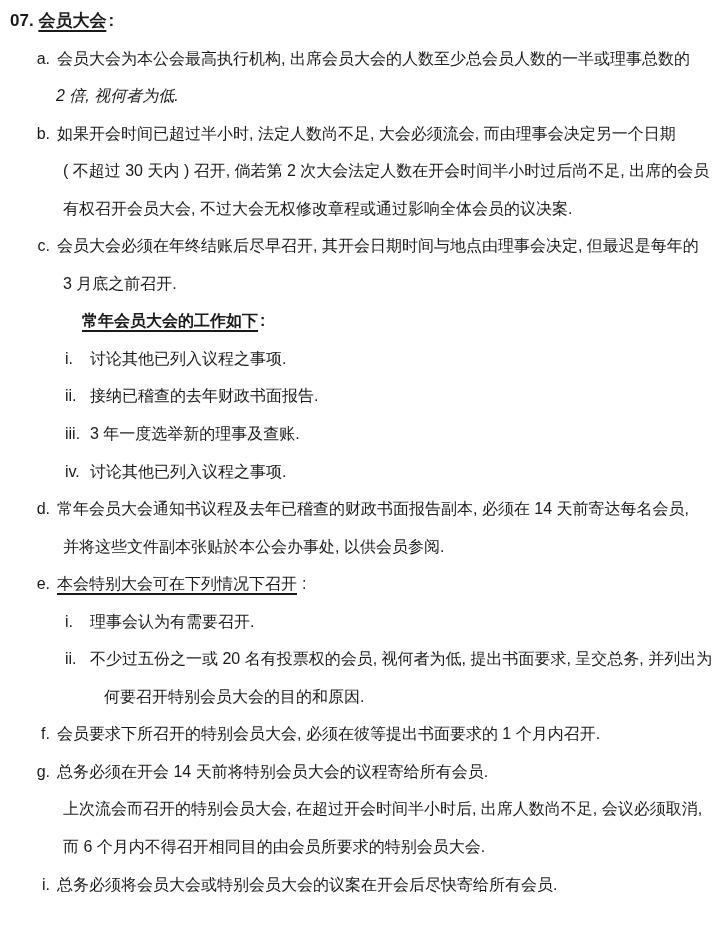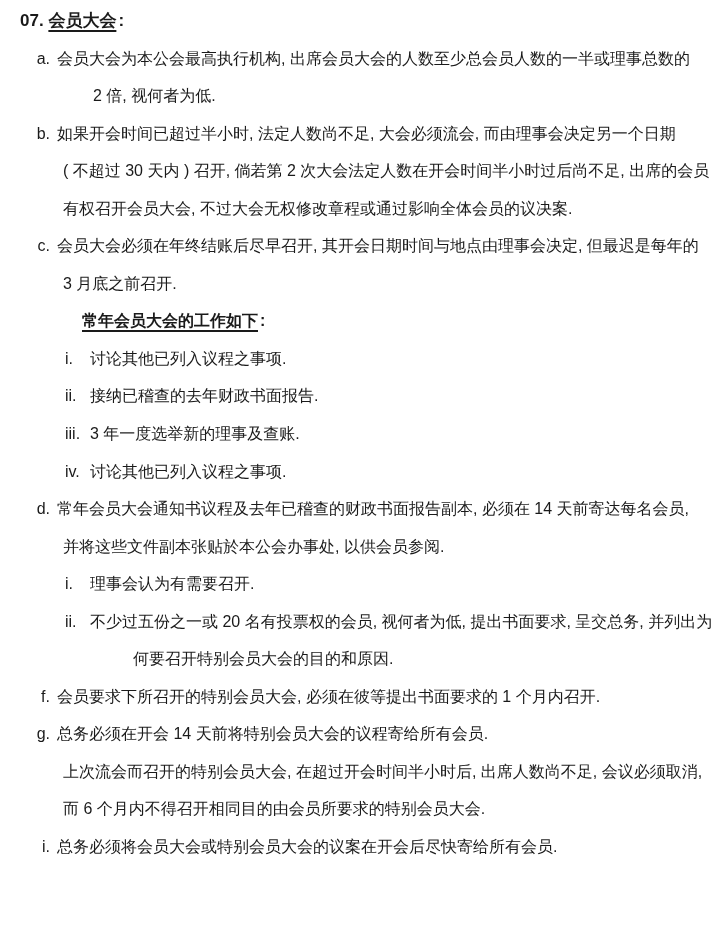--- a/index.html
+++ b/index.html
@@ -5,27 +5,27 @@
   html,body{margin:0;padding:0;background:#e8e8e8;}
   .page{
     width:720px;height:947px;background:#ffffff;color:#1a1a1a;
     font-family:"Liberation Sans","DejaVu Sans",sans-serif;
     font-size:16px;box-sizing:border-box;padding-top:2px;overflow:hidden;
   }
   .ln{height:37.55px;line-height:37.55px;white-space:nowrap;}
   
   .mk{display:inline-block;width:50px;text-align:right;margin-right:7px;}
   .cont{padding-left:63px;}
-  .cont-a{padding-left:93px;}
+  .cont-a{padding-left:56px;font-style:italic;}
   
   .sub{padding-left:65px;}
   .smk{display:inline-block;min-width:22px;margin-right:3px;}
-  .cont-sub{padding-left:104px;margin-left:29px;}
+  .cont-sub{padding-left:104px;}
   
-  .title{padding-left:20px;font-weight:700;font-size:17px;}
+  .title{padding-left:10px;font-weight:700;font-size:17px;}
   .agm{padding-left:82px;font-weight:700;}
   .u{text-decoration:underline;text-underline-offset:4px;text-decoration-thickness:1.5px;}
   .colon{margin-left:2px;}
   .sfx{margin-left:5px;}
 </style>
 </head>
 <body>
 
 <div class="page">
 
@@ -44,20 +44,21 @@
   <div class="ln agm"><span class="u">常年会员大会的工作如下</span><span class="colon">:</span></div>
 
   <div class="ln sub"><span class="smk">i.</span><span>讨论其他已列入议程之事项.</span></div>
   <div class="ln sub"><span class="smk">ii.</span><span>接纳已稽查的去年财政书面报告.</span></div>
   <div class="ln sub"><span class="smk">iii.</span><span>3 年一度选举新的理事及查账.</span></div>
   <div class="ln sub"><span class="smk">iv.</span><span>讨论其他已列入议程之事项.</span></div>
 
   <div class="ln"><span class="mk">d.</span><span>常年会员大会通知书议程及去年已稽查的财政书面报告副本, 必须在 14 天前寄达每名会员,</span></div>
   <div class="ln cont"><span>并将这些文件副本张贴於本公会办事处, 以供会员参阅.</span></div>
 
+  <div class="ln"><span class="mk">e.</span><span class="u">本会特别大会可在下列情况下召开</span><span class="sfx">:</span></div>
 
   <div class="ln sub"><span class="smk">i.</span><span>理事会认为有需要召开.</span></div>
   <div class="ln sub"><span class="smk">ii.</span><span>不少过五份之一或 20 名有投票权的会员, 视何者为低, 提出书面要求, 呈交总务, 并列出为</span></div>
   <div class="ln cont-sub"><span>何要召开特别会员大会的目的和原因.</span></div>
 
   <div class="ln"><span class="mk">f.</span><span>会员要求下所召开的特别会员大会, 必须在彼等提出书面要求的 1 个月内召开.</span></div>
 
   <div class="ln"><span class="mk">g.</span><span>总务必须在开会 14 天前将特别会员大会的议程寄给所有会员.</span></div>
 
   <div class="ln cont"><span>上次流会而召开的特别会员大会, 在超过开会时间半小时后, 出席人数尚不足, 会议必须取消,</span></div>

